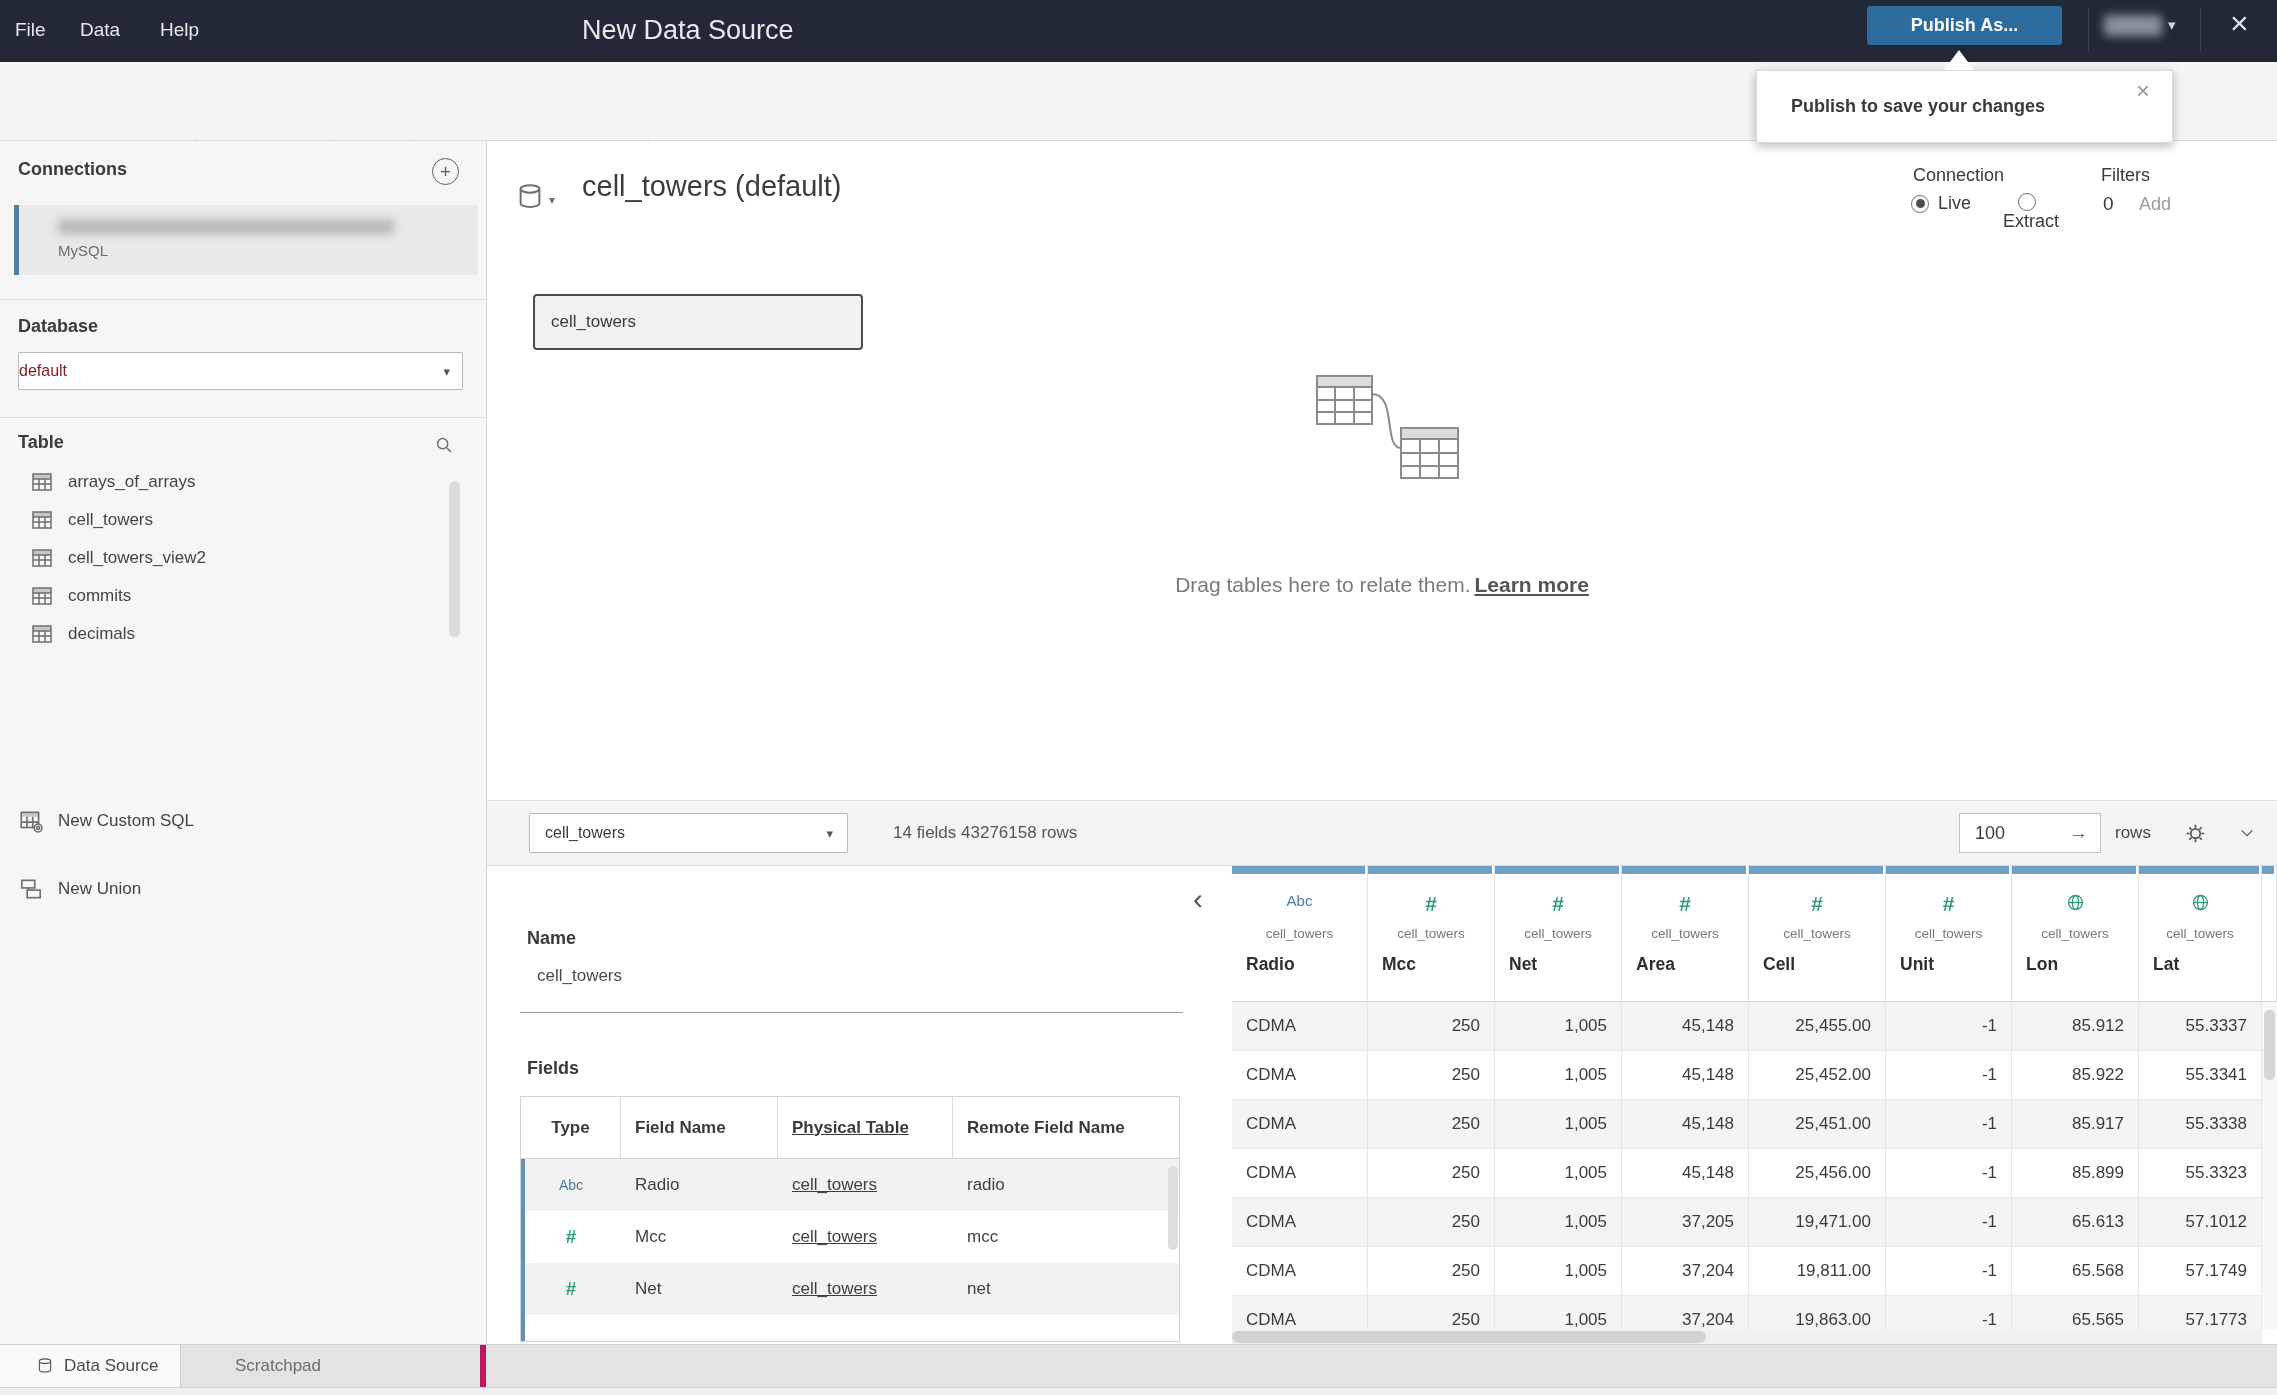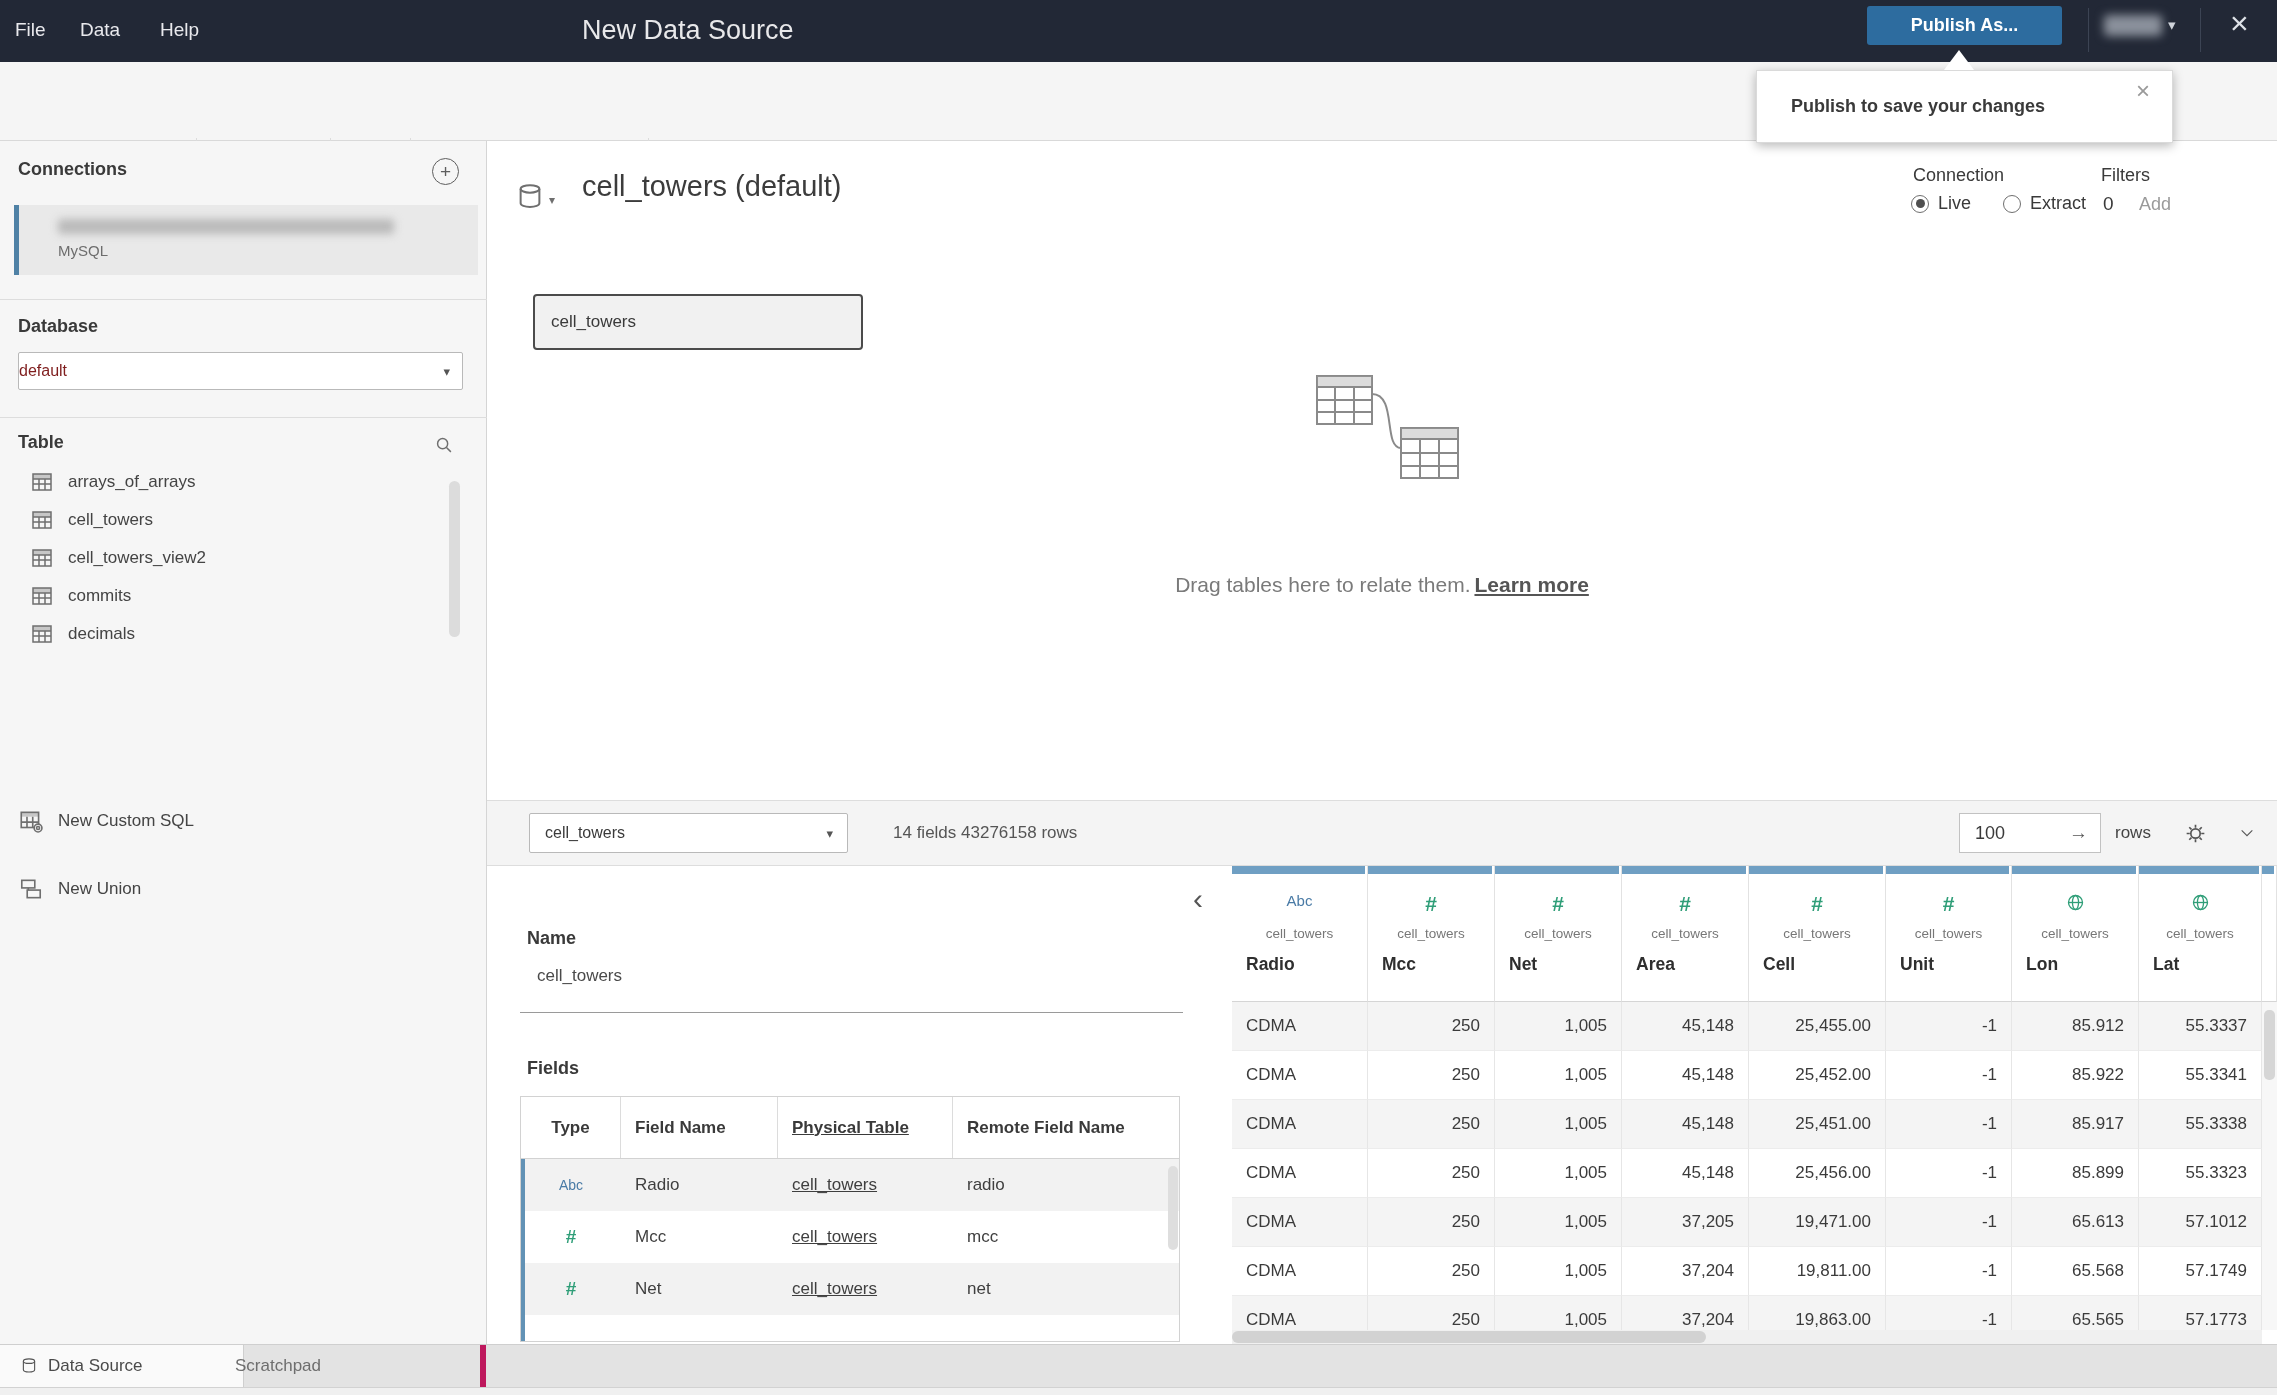--- a/index.html
+++ b/index.html
@@ -73,21 +73,21 @@
 
   
   .canvas{position:absolute;left:487px;top:141px;width:1790px;height:659px;background:#fff;}
   .title-db{position:absolute;left:28px;top:40px;color:#6f6f6f;}
   .title-db svg{stroke:currentColor;fill:none;stroke-width:1.6;}
   .title-caret{position:absolute;left:62px;top:52px;color:#6f6f6f;font-size:12px;}
   .page-title{position:absolute;left:95px;top:29px;font-size:29px;color:#3c3c3c;}
   .conn-label{position:absolute;left:1426px;top:24px;font-size:18px;color:#3a3a3a;}
   .filters-label{position:absolute;left:1614px;top:24px;font-size:18px;color:#3a3a3a;}
   .radio-row{position:absolute;top:52px;display:flex;align-items:center;}
-  .r-live{left:1424px;} .r-extract{left:1516px;}
+  .r-live{left:1424px;} .r-extract{left:1516px;flex-direction:column;}
   .radio{width:18px;height:18px;border:1.5px solid #6f6f6f;border-radius:50%;box-sizing:border-box;
       display:flex;align-items:center;justify-content:center;margin-right:9px;background:#fff;}
   .radio .dot{width:9px;height:9px;border-radius:50%;background:#4f4f4f;}
   .radio-label{font-size:18px;color:#3a3a3a;}
   .filters-count{position:absolute;left:1616px;top:52px;font-size:19px;color:#3a3a3a;}
   .filters-add{position:absolute;left:1652px;top:53px;font-size:18px;color:#9a9a9a;}
   .node{position:absolute;left:46px;top:153px;width:330px;height:56px;background:#f1f1f1;
       border:2px solid #4b4b4b;border-radius:4px;box-sizing:border-box;display:flex;align-items:center;}
   .node span{margin-left:16px;font-size:17px;color:#3a3a3a;}
   .illus{position:absolute;left:818px;top:229px;}
@@ -156,21 +156,21 @@
   .gcell.txt{padding-left:14px;}
   .grid-hscroll{position:absolute;left:0;top:464px;width:1030px;height:14px;background:#f0f0f0;}
   .grid-hscroll .thumb{position:absolute;left:0;top:1px;width:474px;height:12px;background:#d2d2d2;border-radius:6px;}
   .grid-vscroll{position:absolute;left:1030px;top:136px;width:15px;height:328px;background:#f7f7f7;}
   .grid-vscroll .thumb{position:absolute;left:2px;top:8px;width:11px;height:70px;background:#d6d6d6;border-radius:5px;}
 
   
   .tabbar{position:absolute;left:0;top:1344px;width:2277px;height:43px;background:#e3e3e3;
       border-top:1px solid #cfcfcf;box-sizing:border-box;}
   .tab{position:absolute;top:0;height:42px;display:flex;align-items:center;box-sizing:border-box;font-size:17px;}
-  .tab.active{left:0;width:244px;background:#fafafa;border-right:1px solid #cfcfcf;color:#4a4a4a;padding-left:20px;}
+  .tab.active{left:0;width:181px;background:#fafafa;border-right:1px solid #cfcfcf;color:#4a4a4a;padding-left:36px;}
   .tab.active svg{stroke:#555;fill:none;stroke-width:1.5;margin-right:10px;}
   .tab.plain{left:205px;width:281px;border-right:6px solid #be185d;color:#6e6e6e;padding-left:30px;}
   .statusbar{position:absolute;left:0;top:1387px;width:2277px;height:8px;background:#f0f0f0;border-top:1px solid #d2d2d2;box-sizing:border-box;}
 </style>
 </head>
 <body>
 
 <div class="app">
 
   <div class="topbar">

